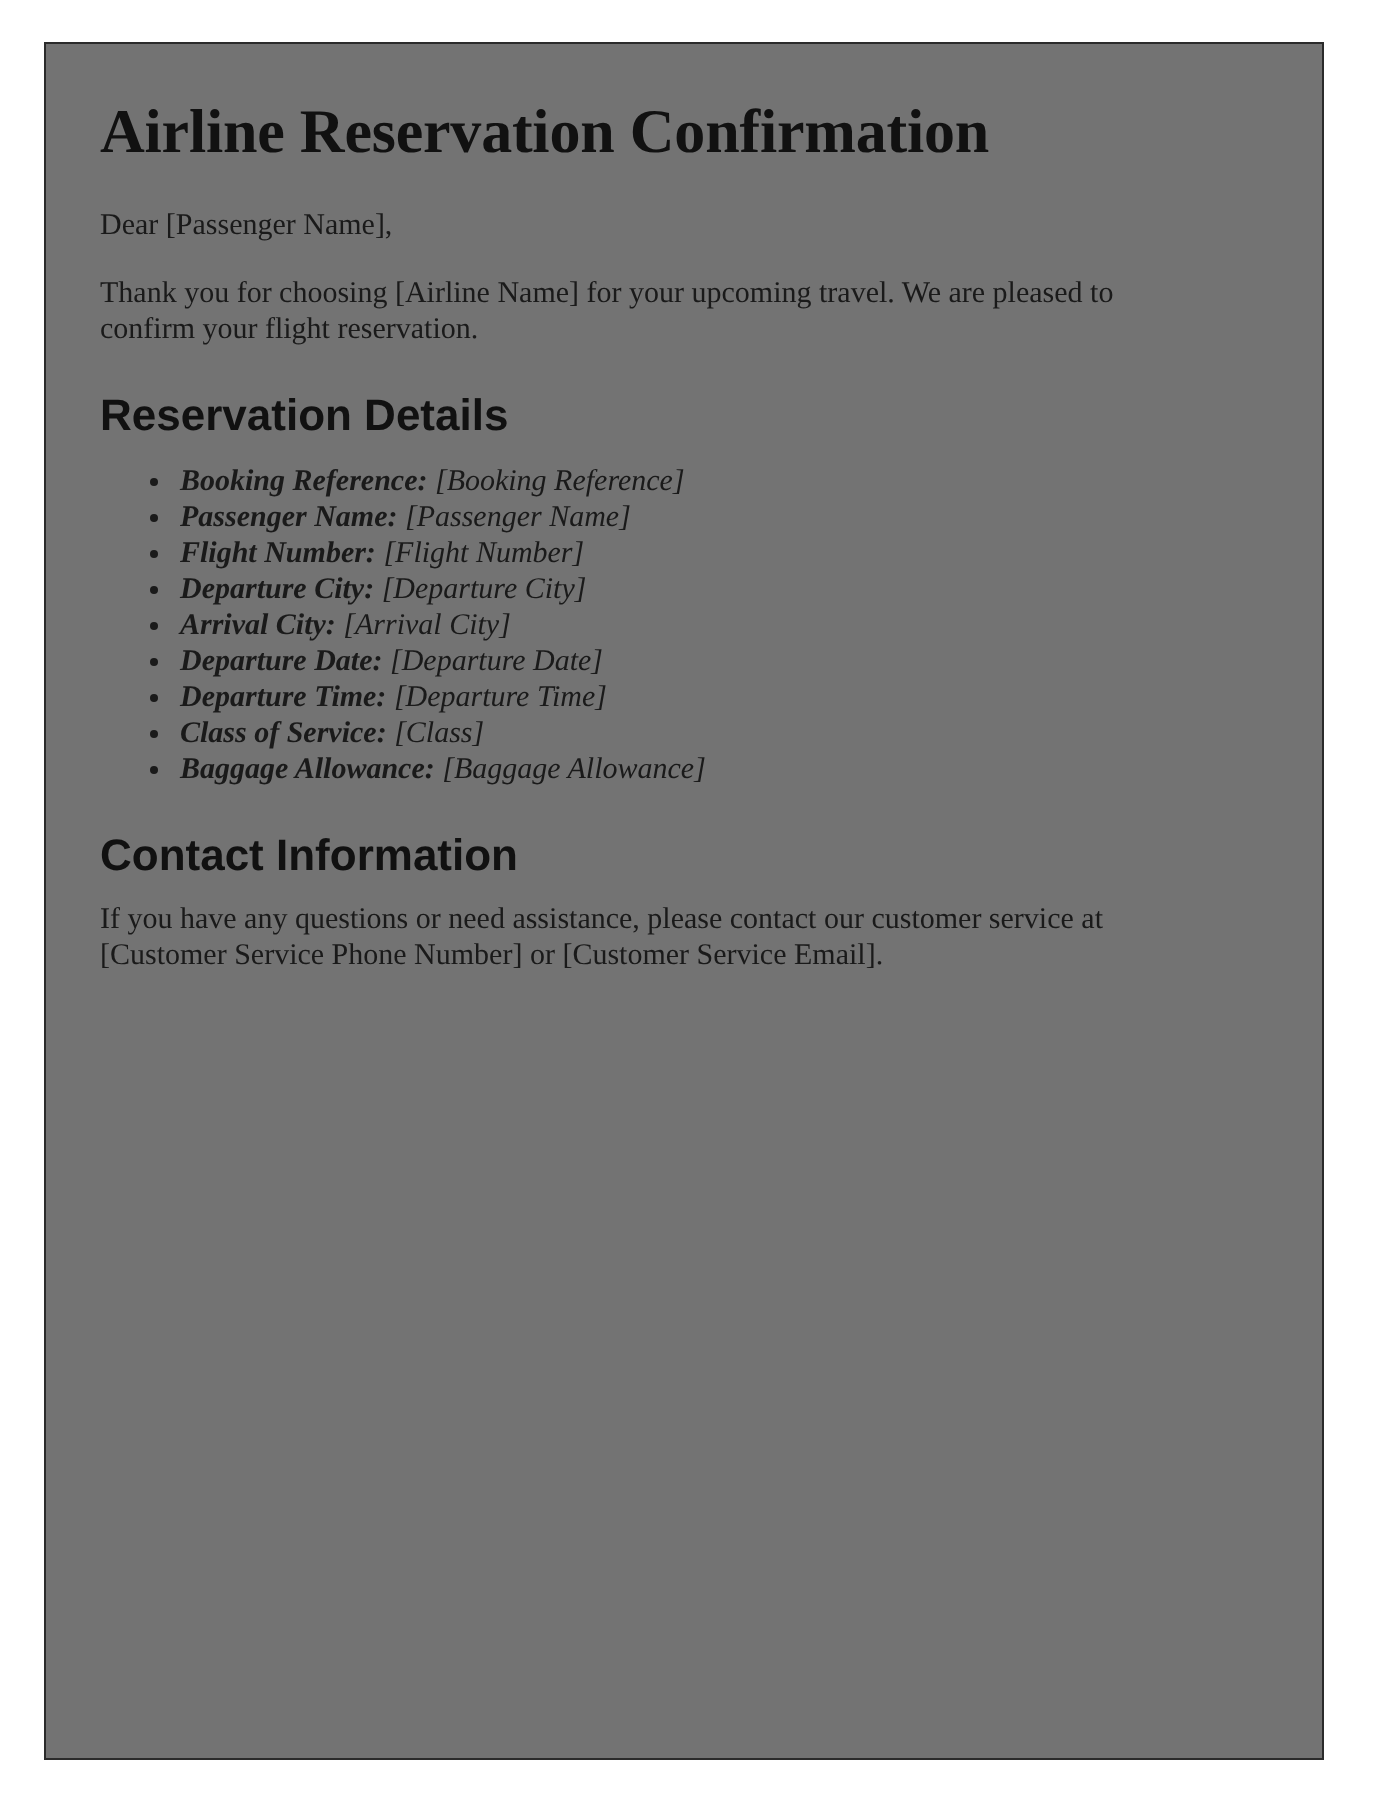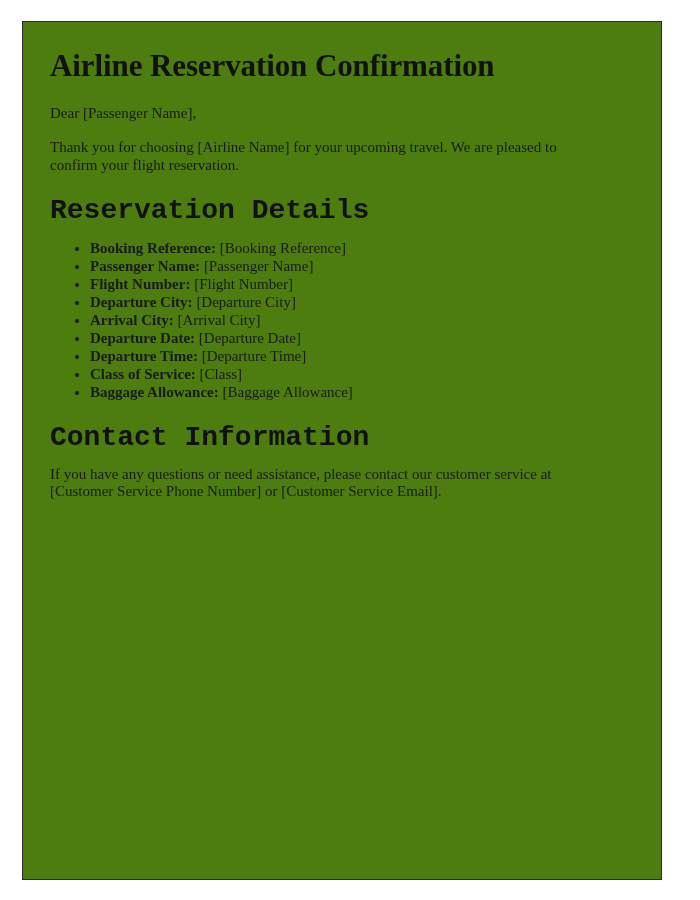--- a/index.html
+++ b/index.html
@@ -17,40 +17,40 @@
   }
 
   .page {
     position: absolute;
     left: 22px;
     top: 21px;
     width: 640px;
     height: 859px;
     box-sizing: border-box;
     border: 1.5px solid #2b2b2b;
-    background: #4d7c0f;
+    background: #737373;
   }
 
   .page-inner {
     padding: 28px 27px 0 27px;
   }
 
   .doc-title {
     font-family: "Liberation Serif", "DejaVu Serif", serif;
     font-size: 31px;
     font-weight: bold;
     line-height: 1.05;
     margin: 0 0 22px 0;
     letter-spacing: -0.1px;
     color: #111111;
   }
 
   .section-heading {
-    font-family: Liberation Mono, monospace;
-    font-size: 28px;
+    font-family: Liberation Sans, sans-serif;
+    font-size: 22px;
     font-weight: bold;
     line-height: 1.1;
     margin: 22px 0 12px 0;
     color: #111111;
   }
 
   p.body-text {
     font-size: 15px;
     line-height: 17.5px;
     margin: 0 0 16px 0;
@@ -61,20 +61,21 @@
   p.salutation {
     font-size: 15px;
     line-height: 17.5px;
     margin: 0 0 17px 0;
   }
 
   ul.details-list {
     list-style-type: disc;
     margin: 0 0 20px 0;
     padding-left: 40px;
+    font-style: italic;
   }
   ul.details-list li {
     font-size: 15px;
     line-height: 18px;
     margin: 0;
     padding: 0;
     color: #1a1a1a;
   }
   ul.details-list li .label {
     font-weight: bold;

